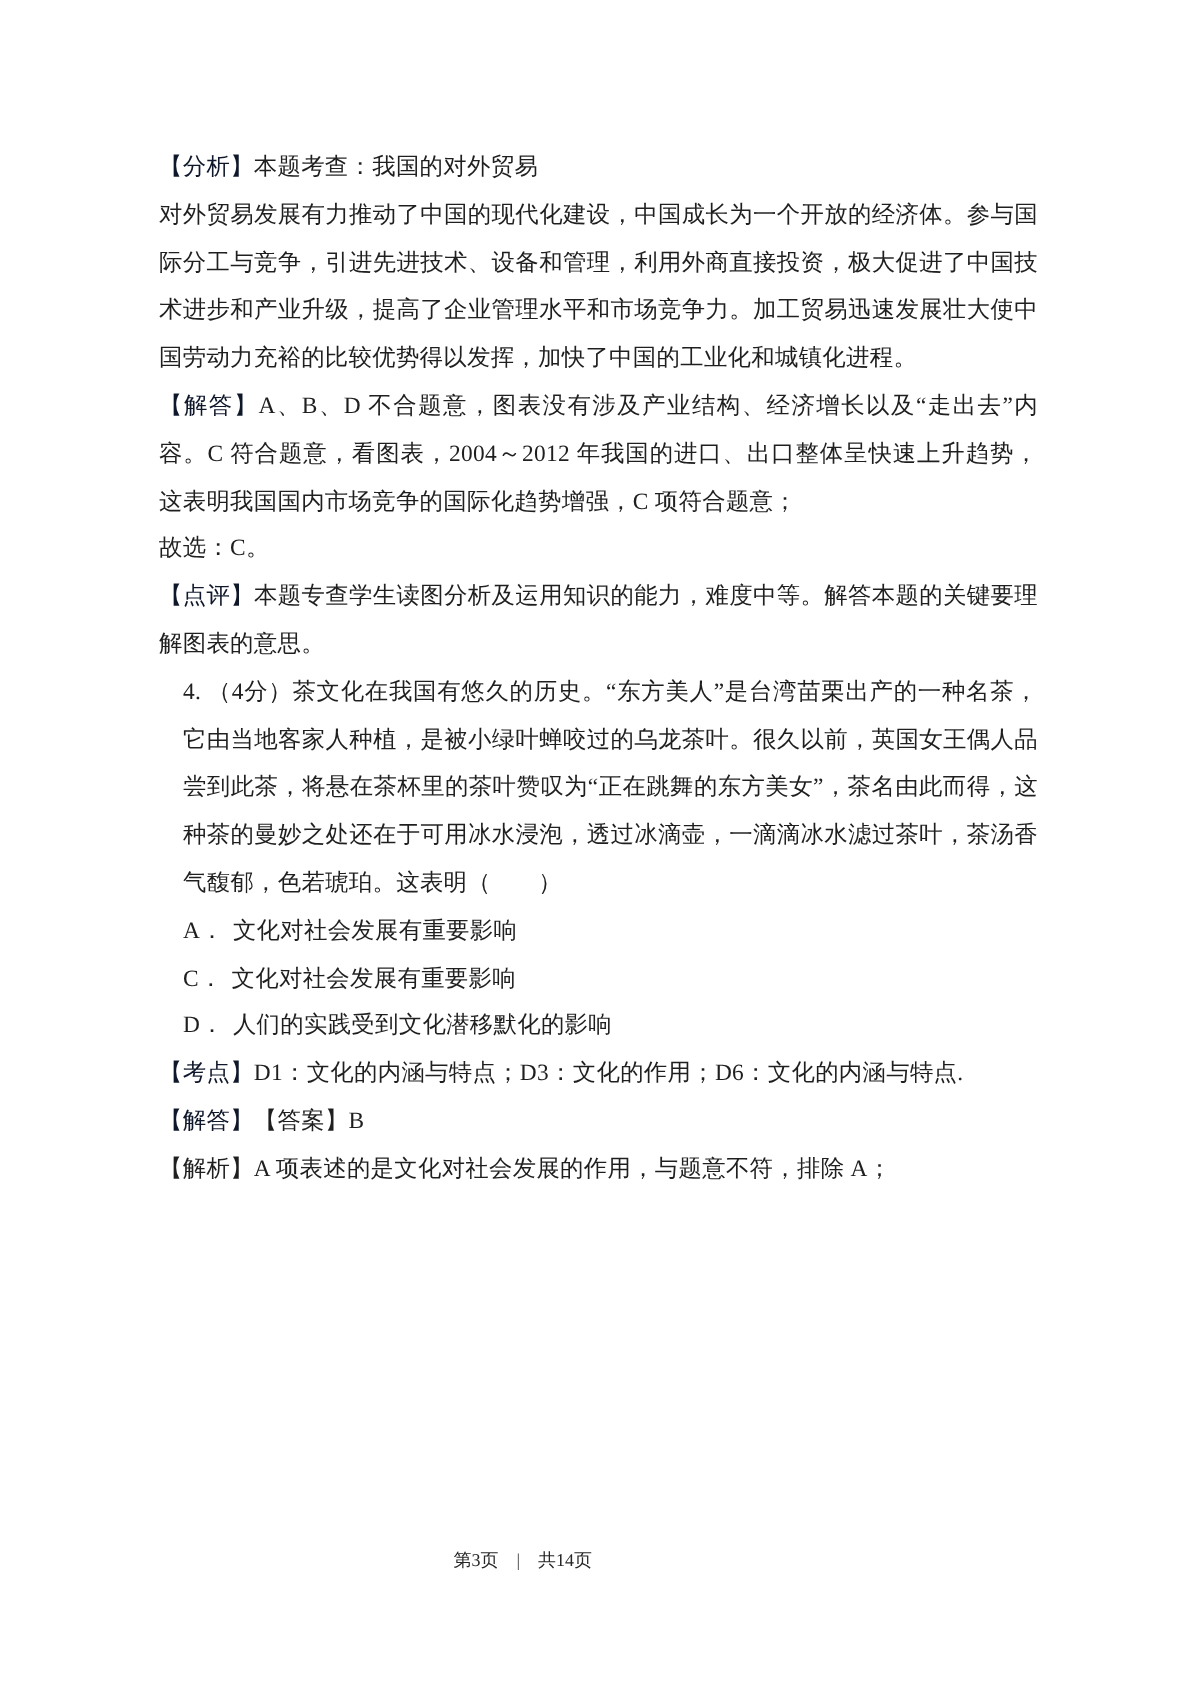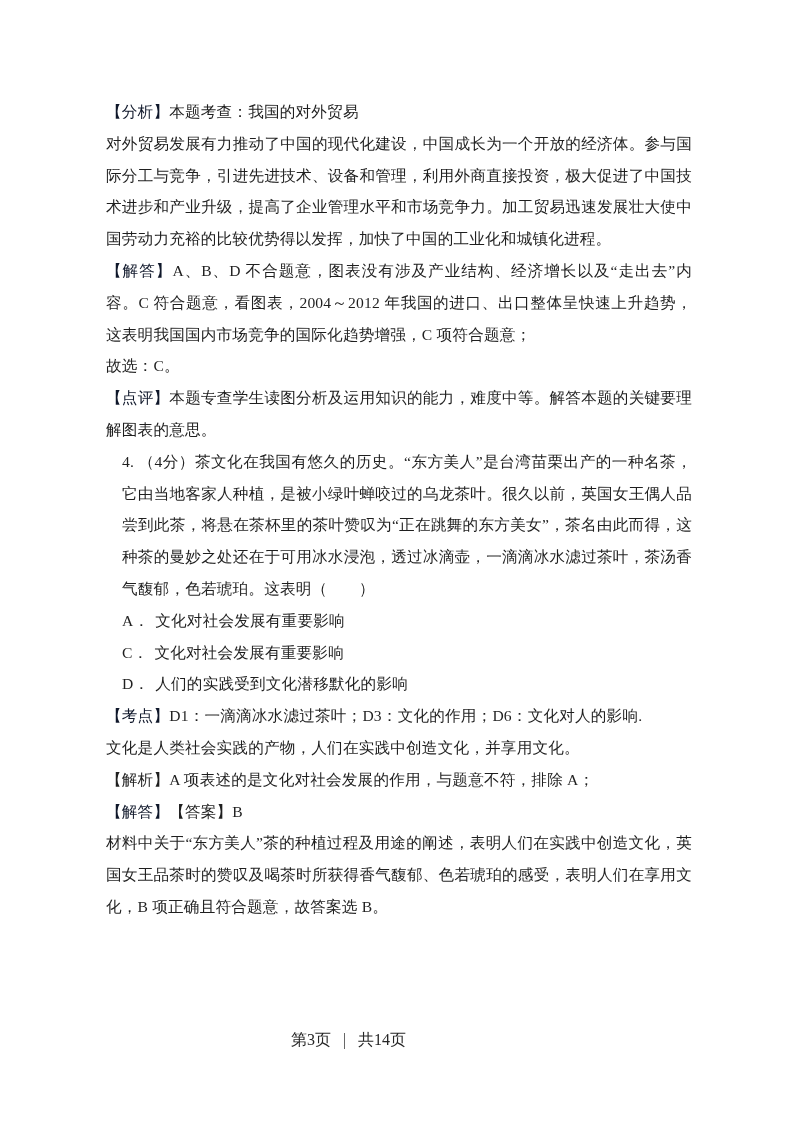--- a/index.html
+++ b/index.html
@@ -41,21 +41,21 @@
   }
   .option-row .option-label {
     margin-right: 6px;
   }
   .page-footer {
     position: absolute;
     top: 1030px;
     left: 0;
     width: 697px;
     text-align: center;
-    font-size: 16px;
+    font-size: 12px;
     color: #262626;
     line-height: 20px;
   }
   .page-footer .sep {
     margin: 0 12px;
     color: #444444;
   }
 </style>
 </head>
 <body>
@@ -88,28 +88,26 @@
       <p class="option-row">
         <span class="option-label">C．</span><span>文化对社会发展有重要影响</span>
       </p>
       <p class="option-row">
         <span class="option-label">D．</span><span>人们的实践受到文化潜移默化的影响</span>
       </p>
     </section>
 
     <section>
       <p>
-        <span class="marker">【考点】</span><span>D1：一滴滴冰水滤过茶叶；D3：文化的作用；D6：文化对人的影响.</span>
+        <span class="marker">【考点】</span><span>D1：文化的内涵与特点；D3：文化的作用；D6：文化的内涵与特点.</span>
       </p>
-      <p>文化是人类社会实践的产物，人们在实践中创造文化，并享用文化。</p>
-      <p>【解析】A 项表述的是文化对社会发展的作用，与题意不符，排除 A；</p>
       <p>
         <span class="marker">【解答】</span><span>【答案】B</span>
       </p>
-      <p>材料中关于“东方美人”茶的种植过程及用途的阐述，表明人们在实践中创造文化，英国女王品茶时的赞叹及喝茶时所获得香气馥郁、色若琥珀的感受，表明人们在享用文化，B 项正确且符合题意，故答案选 B。</p>
+      <p>【解析】A 项表述的是文化对社会发展的作用，与题意不符，排除 A；</p>
     </section>
 
   </div>
 
   <div class="page-footer">
     <span>第3页</span><span class="sep">|</span><span>共14页</span>
   </div>
 
 </div>
 

